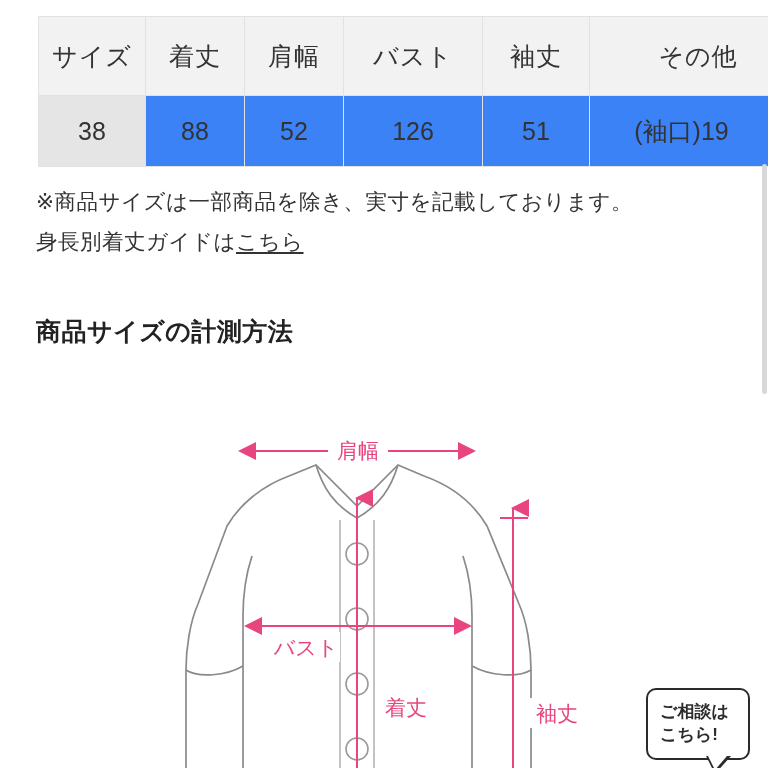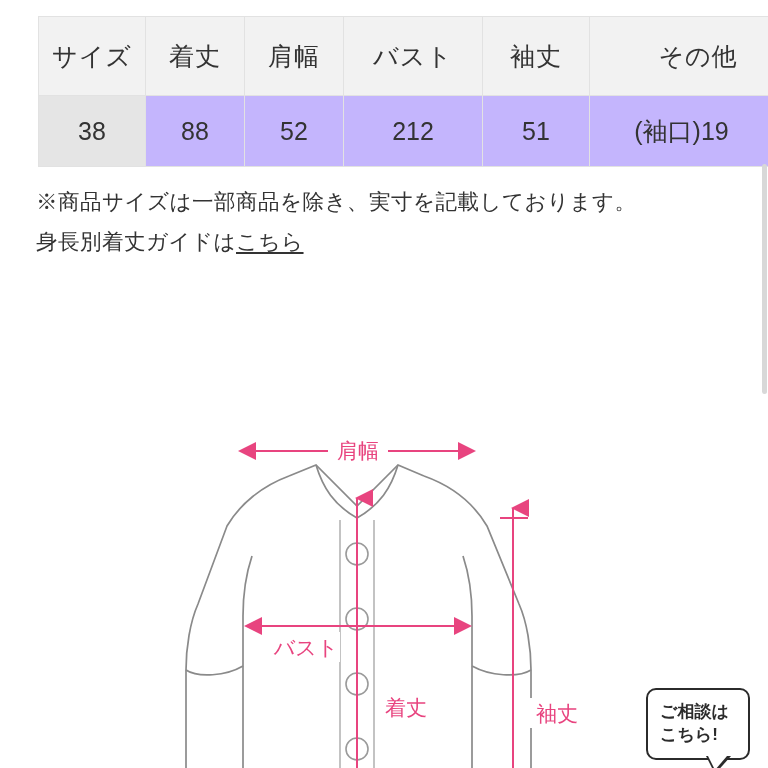--- a/index.html
+++ b/index.html
@@ -36,40 +36,39 @@
   }
   .size-table thead th {
     background: #f2f2f2;
     height: 76px;
     font-size: 25px;
     letter-spacing: 1px;
   }
   .size-table tbody td {
     height: 68px;
     font-size: 25px;
-    background: #c4b5fd;
+    background: #3b82f6;
   }
   .size-table tbody td.first-col {
     background: #e5e5e5;
   }
   .col-size   { width: 104px; }
   .col-kitake { width: 96px; }
   .col-katahaba { width: 96px; }
   .col-bust   { width: 136px; }
   .col-sodetake { width: 104px; }
   .col-other  { width: 148px; padding-left: 34px; }
 
   
   .notes {
     margin: 12px 0 0 36px;
     font-size: 21.5px;
     line-height: 1.85;
     color: #333;
     letter-spacing: 0.5px;
-    font-family: Liberation Serif, serif;
   }
   .notes .line2 { display: block; }
   .link {
     color: #333;
     text-decoration: underline;
     text-underline-offset: 3px;
     margin-top: 16px;
   }
 
   
@@ -165,32 +164,33 @@
         <th class="col-bust">バスト</th>
         <th class="col-sodetake">袖丈</th>
         <th class="col-other">その他</th>
       </tr>
     </thead>
     <tbody>
       <tr>
         <td class="first-col">38</td>
         <td>88</td>
         <td>52</td>
-        <td>212</td>
+        <td>126</td>
         <td>51</td>
         <td>(袖口)19</td>
       </tr>
     </tbody>
   </table>
 
   <div class="notes">
     <div>※商品サイズは一部商品を除き、実寸を記載しております。</div>
     <div class="line2"><span>身長別着丈ガイドは</span><a class="link" href="#">こちら</a></div>
   </div>
 
+  <div class="section-title">商品サイズの計測方法</div>
 
   <div class="diagram-wrap">
     <svg class="diagram" width="768" height="376" viewBox="0 0 768 376" xmlns="http://www.w3.org/2000/svg">
       <defs>
         <marker id="arrH" markerWidth="9" markerHeight="9" refX="8" refY="4.5" orient="auto">
           <path d="M0,0 L9,4.5 L0,9 z" fill="#e8447f"></path>
         </marker>
         <marker id="arrHs" markerWidth="9" markerHeight="9" refX="1" refY="4.5" orient="auto">
           <path d="M9,0 L0,4.5 L9,9 z" fill="#e8447f"></path>
         </marker>

